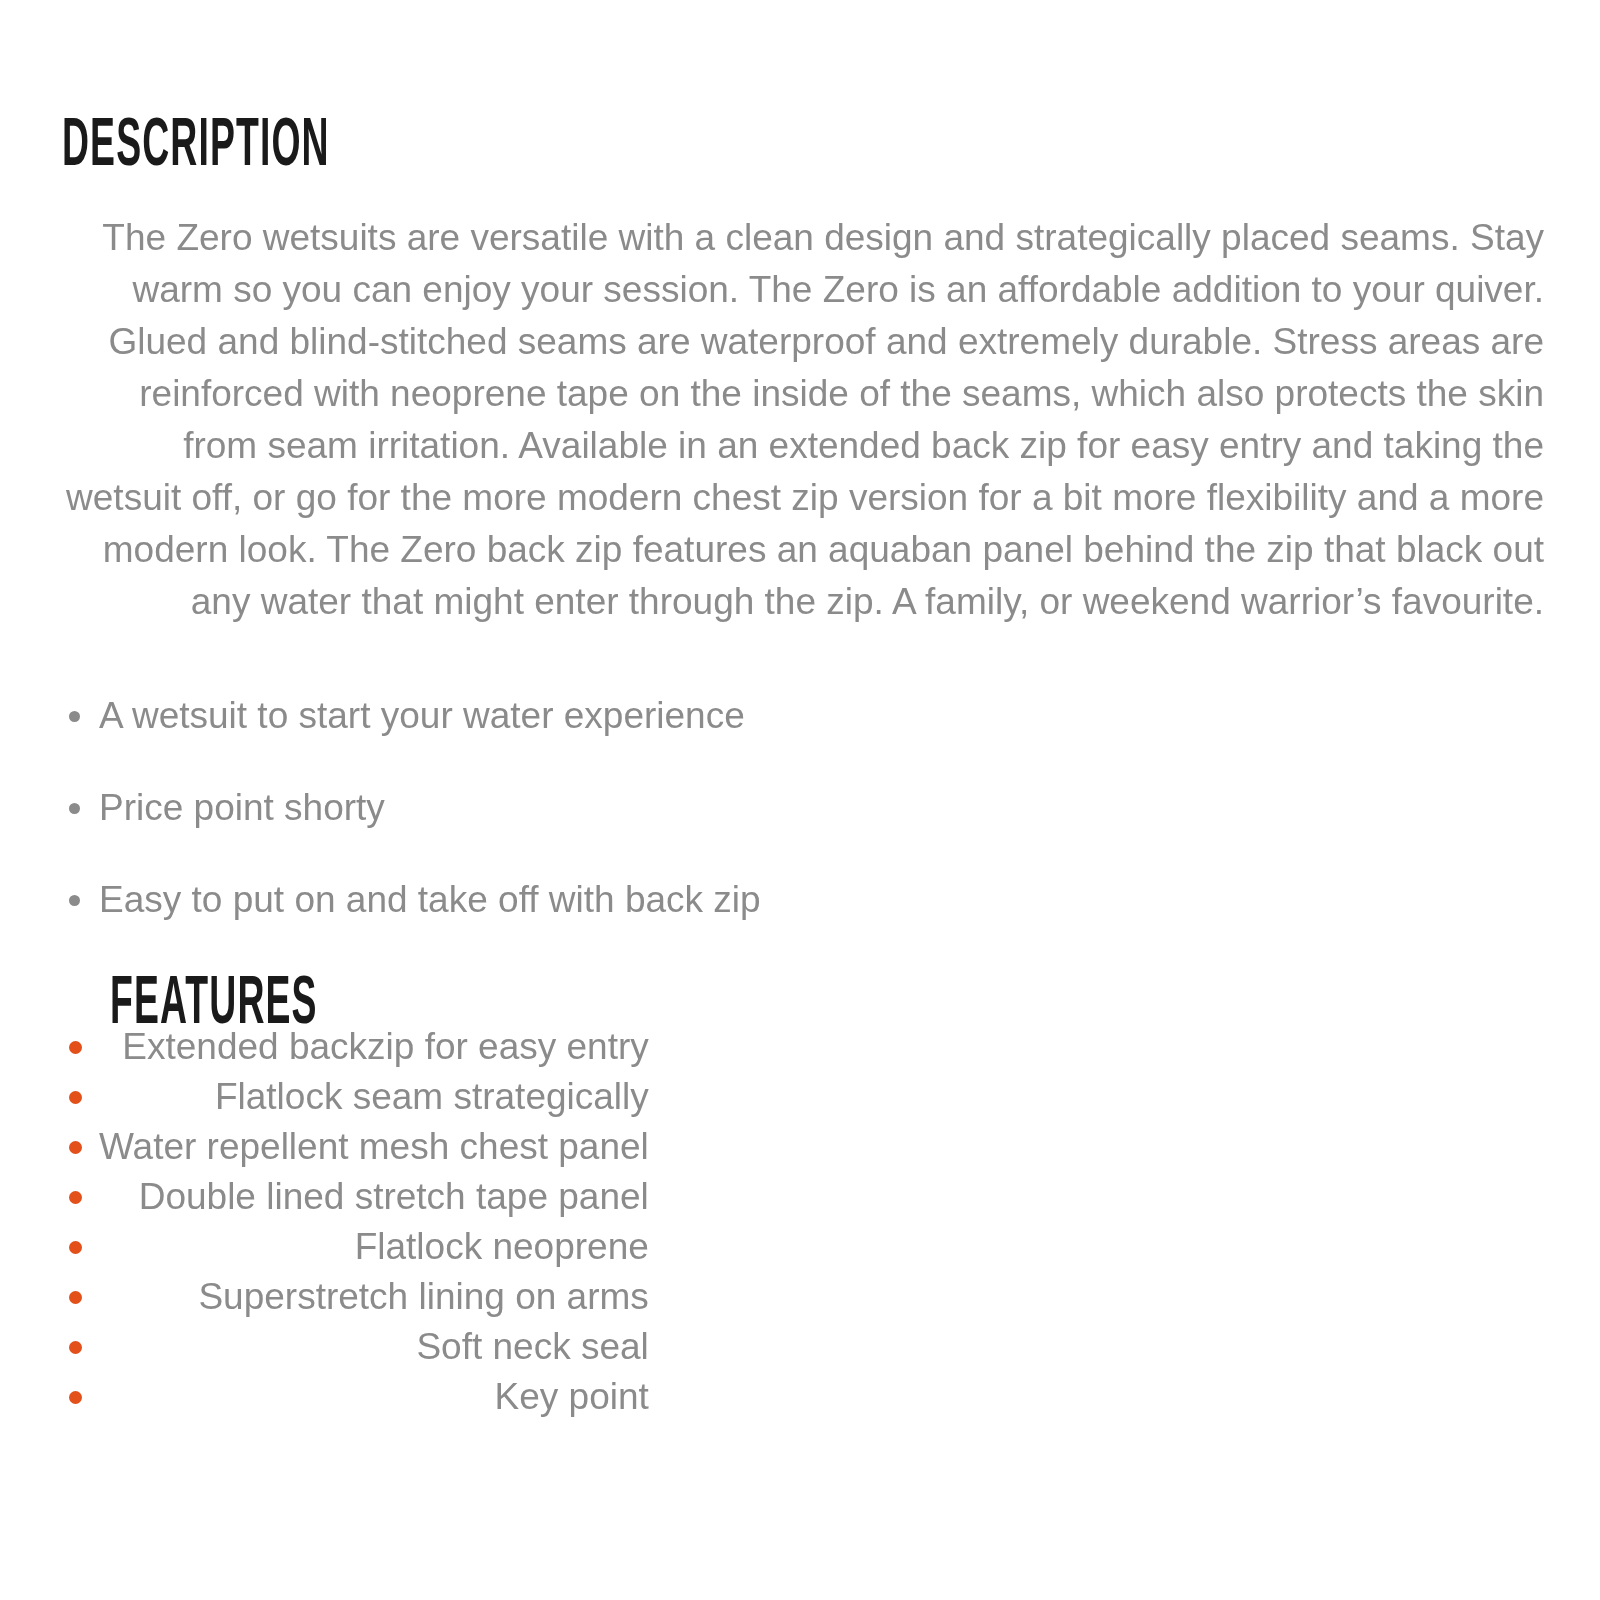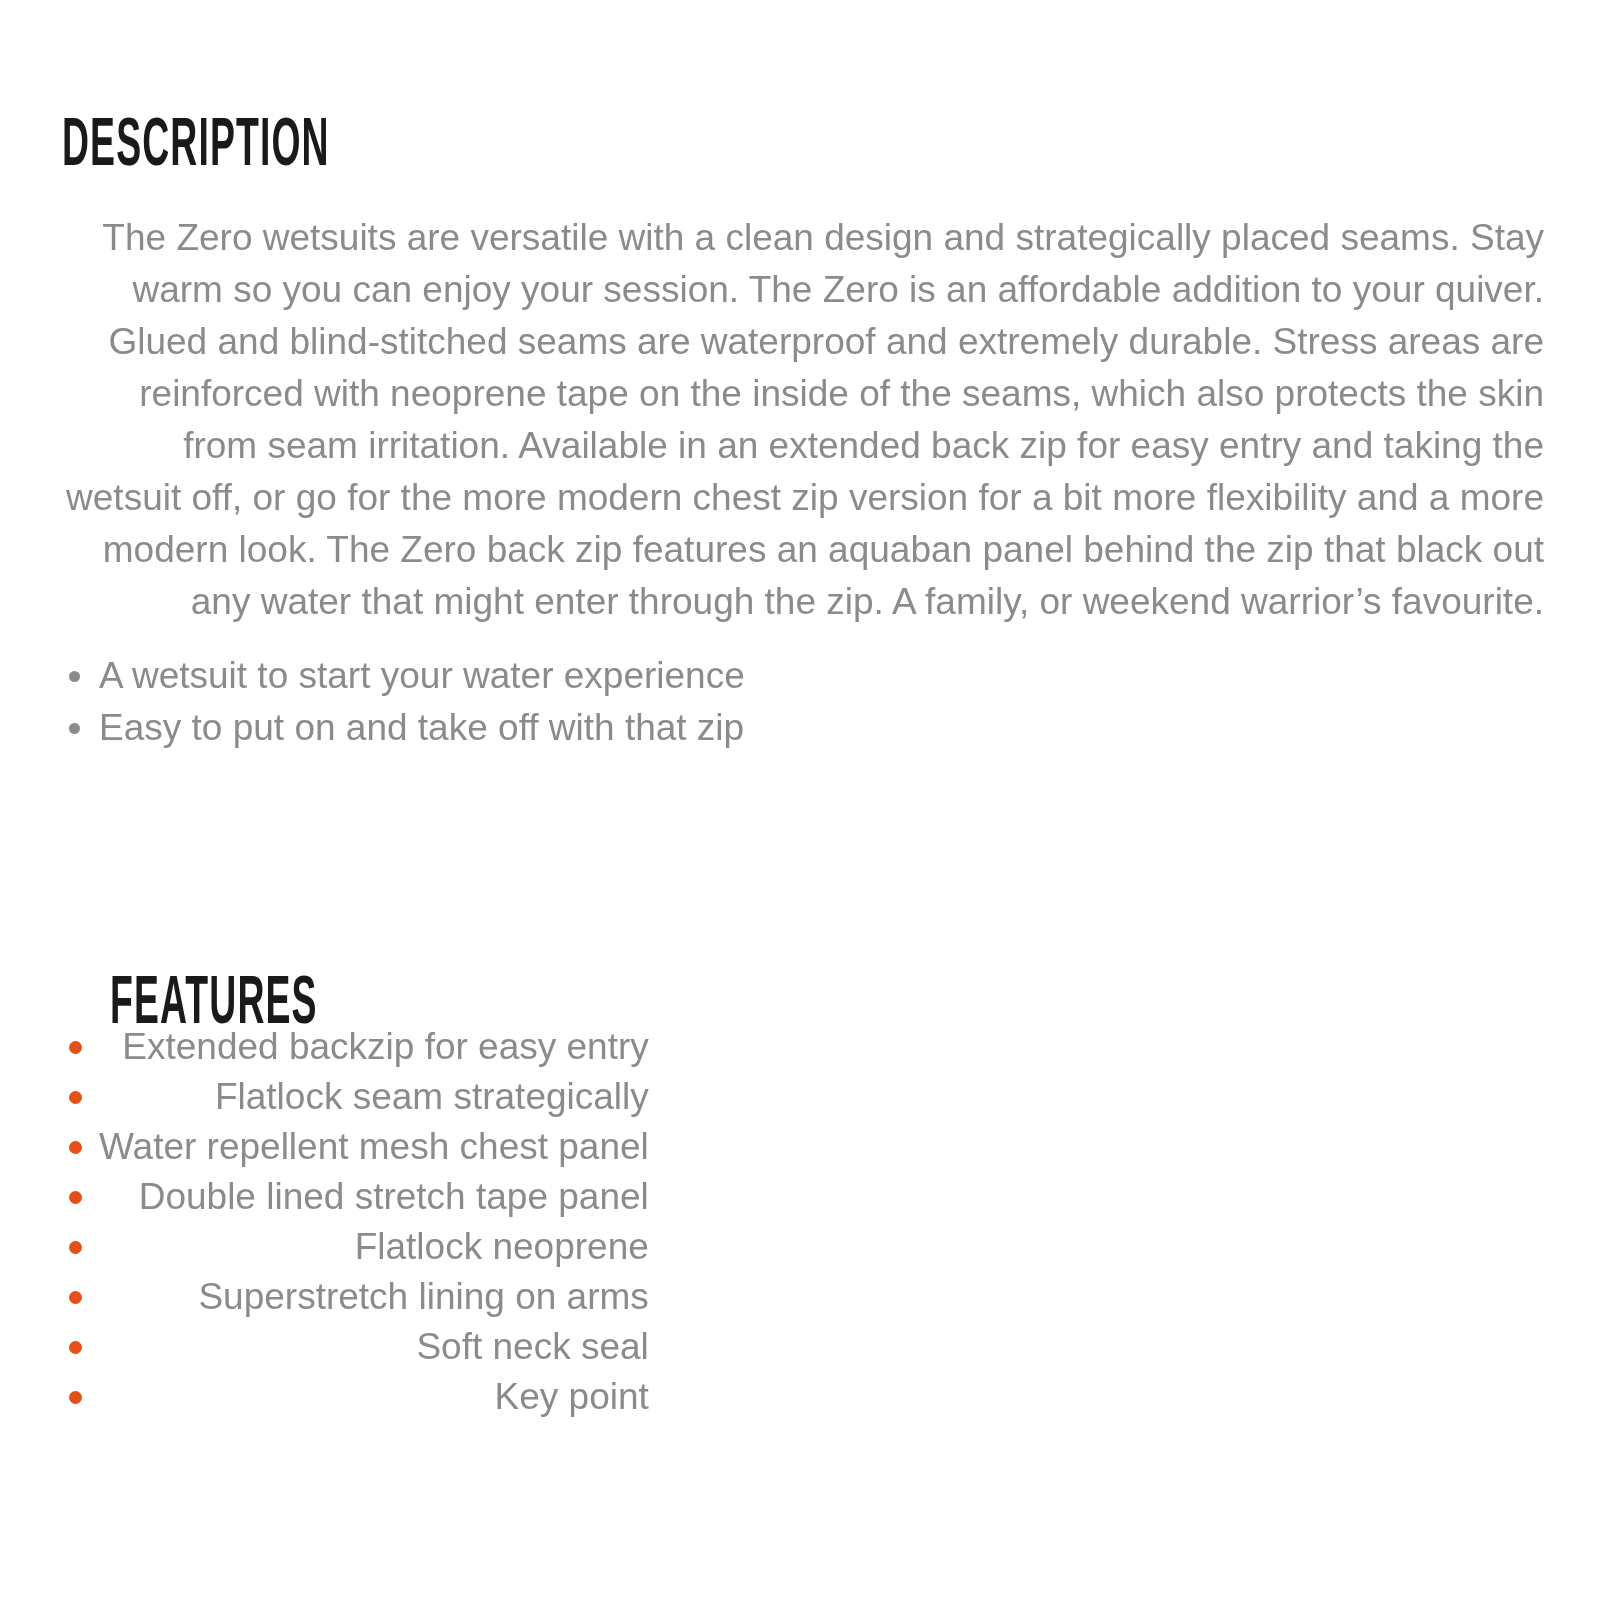--- a/index.html
+++ b/index.html
@@ -58,21 +58,21 @@
     font-size: 37px;
     color: var(--body-text);
   }
   ul.bullet-list li::before {
     content: "";
     position: absolute;
     left: 3px;
     border-radius: 50%;
   }
   #description-bullet-list { top: 650px; }
-  #description-bullet-list li { line-height: 52px; }
+  #description-bullet-list li { line-height: 52px; margin-top: 40px; }
   #description-bullet-list li::before {
     top: 21px; width: 11px; height: 11px;
     background: var(--desc-bullet);
   }
   #features-bullet-list { top: 1022px; text-align: right; }
   #features-bullet-list li { line-height: 50px; }
   #features-bullet-list li::before {
     top: 19px; width: 13px; height: 13px;
     background: var(--feature-bullet);
   }
@@ -83,21 +83,22 @@
 <div class="page">
 
   <h2 class="section-heading" id="description-heading">
     <span class="heading-text">DESCRIPTION</span>
   </h2>
 
   <p class="body-paragraph">The Zero wetsuits are versatile with a clean design and strategically placed seams. Stay warm so you can enjoy your session. The Zero is an affordable addition to your quiver. Glued and blind-stitched seams are waterproof and extremely durable. Stress areas are reinforced with neoprene tape on the inside of the seams, which also protects the skin from seam irritation. Available in an extended back zip for easy entry and taking the wetsuit off, or go for the more modern chest zip version for a bit more flexibility and a more modern look. The Zero back zip features an aquaban panel behind the zip that black out any water that might enter through the zip. A family, or weekend warrior’s favourite.</p>
 
   <ul class="bullet-list" id="description-bullet-list">
     <li>A wetsuit to start your water experience</li>
-    <li>Easy to put on and take off with that zip</li>
+    <li>Price point shorty</li>
+    <li>Easy to put on and take off with back zip</li>
   </ul>
 
   <h2 class="section-heading" id="features-heading">
     <span class="heading-text">FEATURES</span>
   </h2>
 
   <ul class="bullet-list" id="features-bullet-list">
     <li>Extended backzip for easy entry</li>
     <li>Flatlock seam strategically</li>
     <li>Water repellent mesh chest panel</li>

